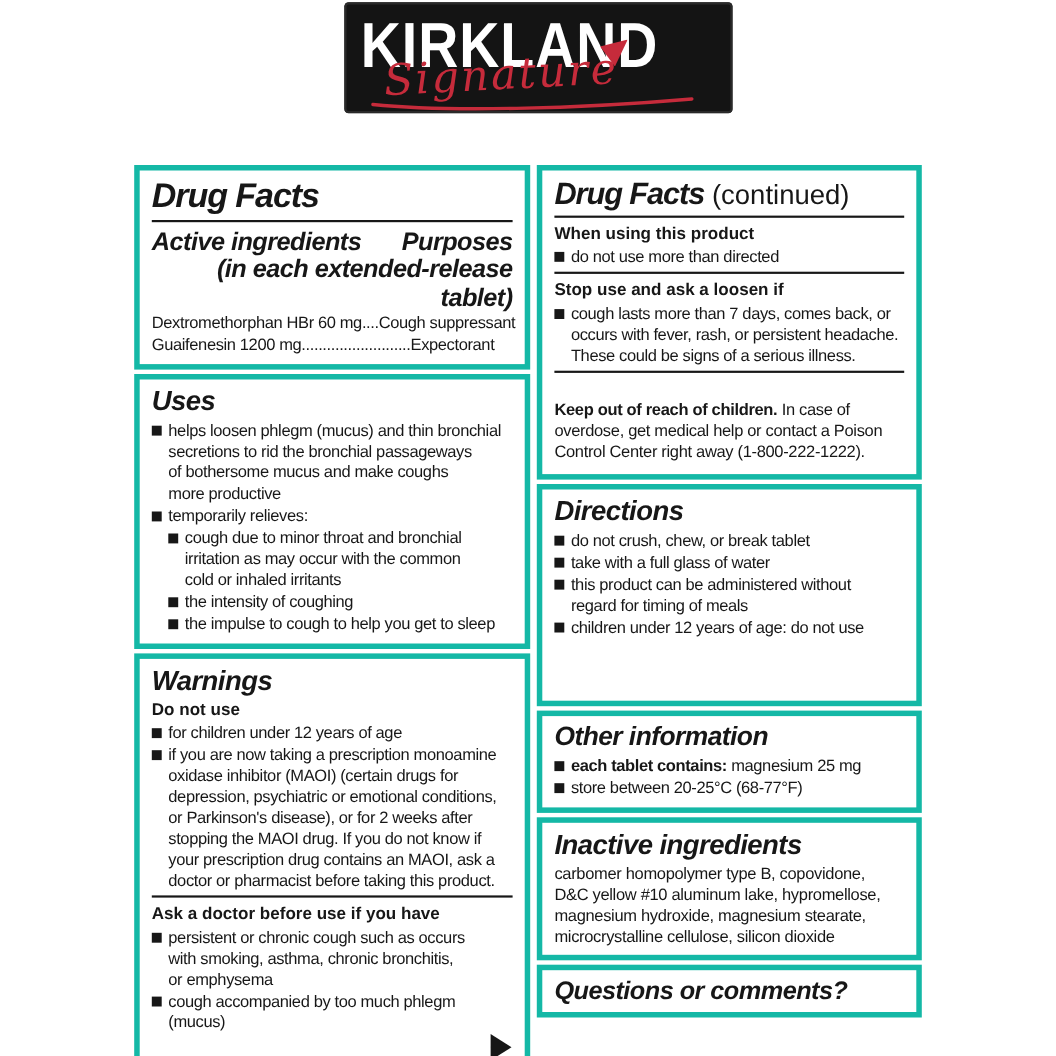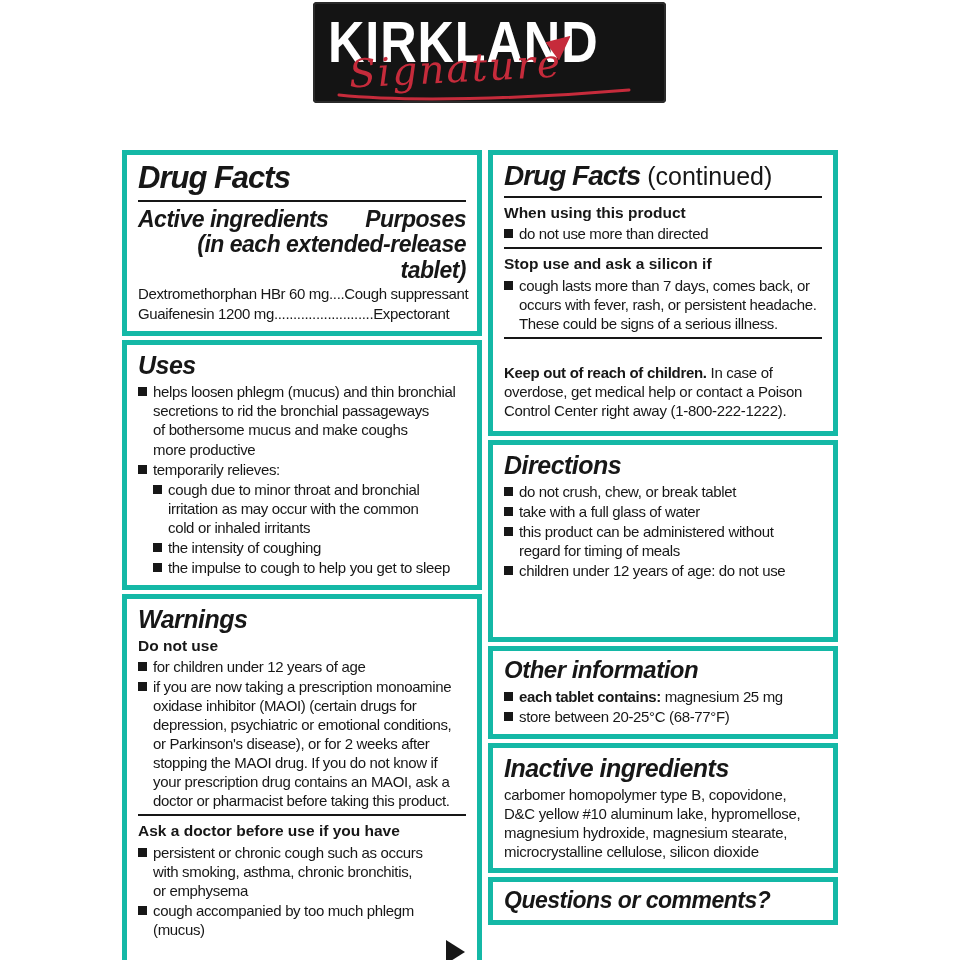--- a/index.html
+++ b/index.html
@@ -138,21 +138,21 @@
       <div class="h1" style="font-size:28px;">
         <span>Drug Facts</span><span class="h1-suffix"> (continued)</span>
       </div>
       <div class="rule"></div>
       <div class="h3">When using this product</div>
       <div class="bullet">
         <span class="sq"></span>
         <span class="txt prewrap">do not use more than directed</span>
       </div>
       <div class="rule"></div>
-      <div class="h3">Stop use and ask a silicon if</div>
+      <div class="h3">Stop use and ask a loosen if</div>
       <div class="bullet">
         <span class="sq"></span>
         <span class="txt prewrap">cough lasts more than 7 days, comes back, or
 occurs with fever, rash, or persistent headache.
 These could be signs of a serious illness.</span>
       </div>
       <div class="rule"></div>
       <div class="para prewrap">
         <span class="b">Keep out of reach of children.</span><span> In case of
 overdose, get medical help or contact a Poison

